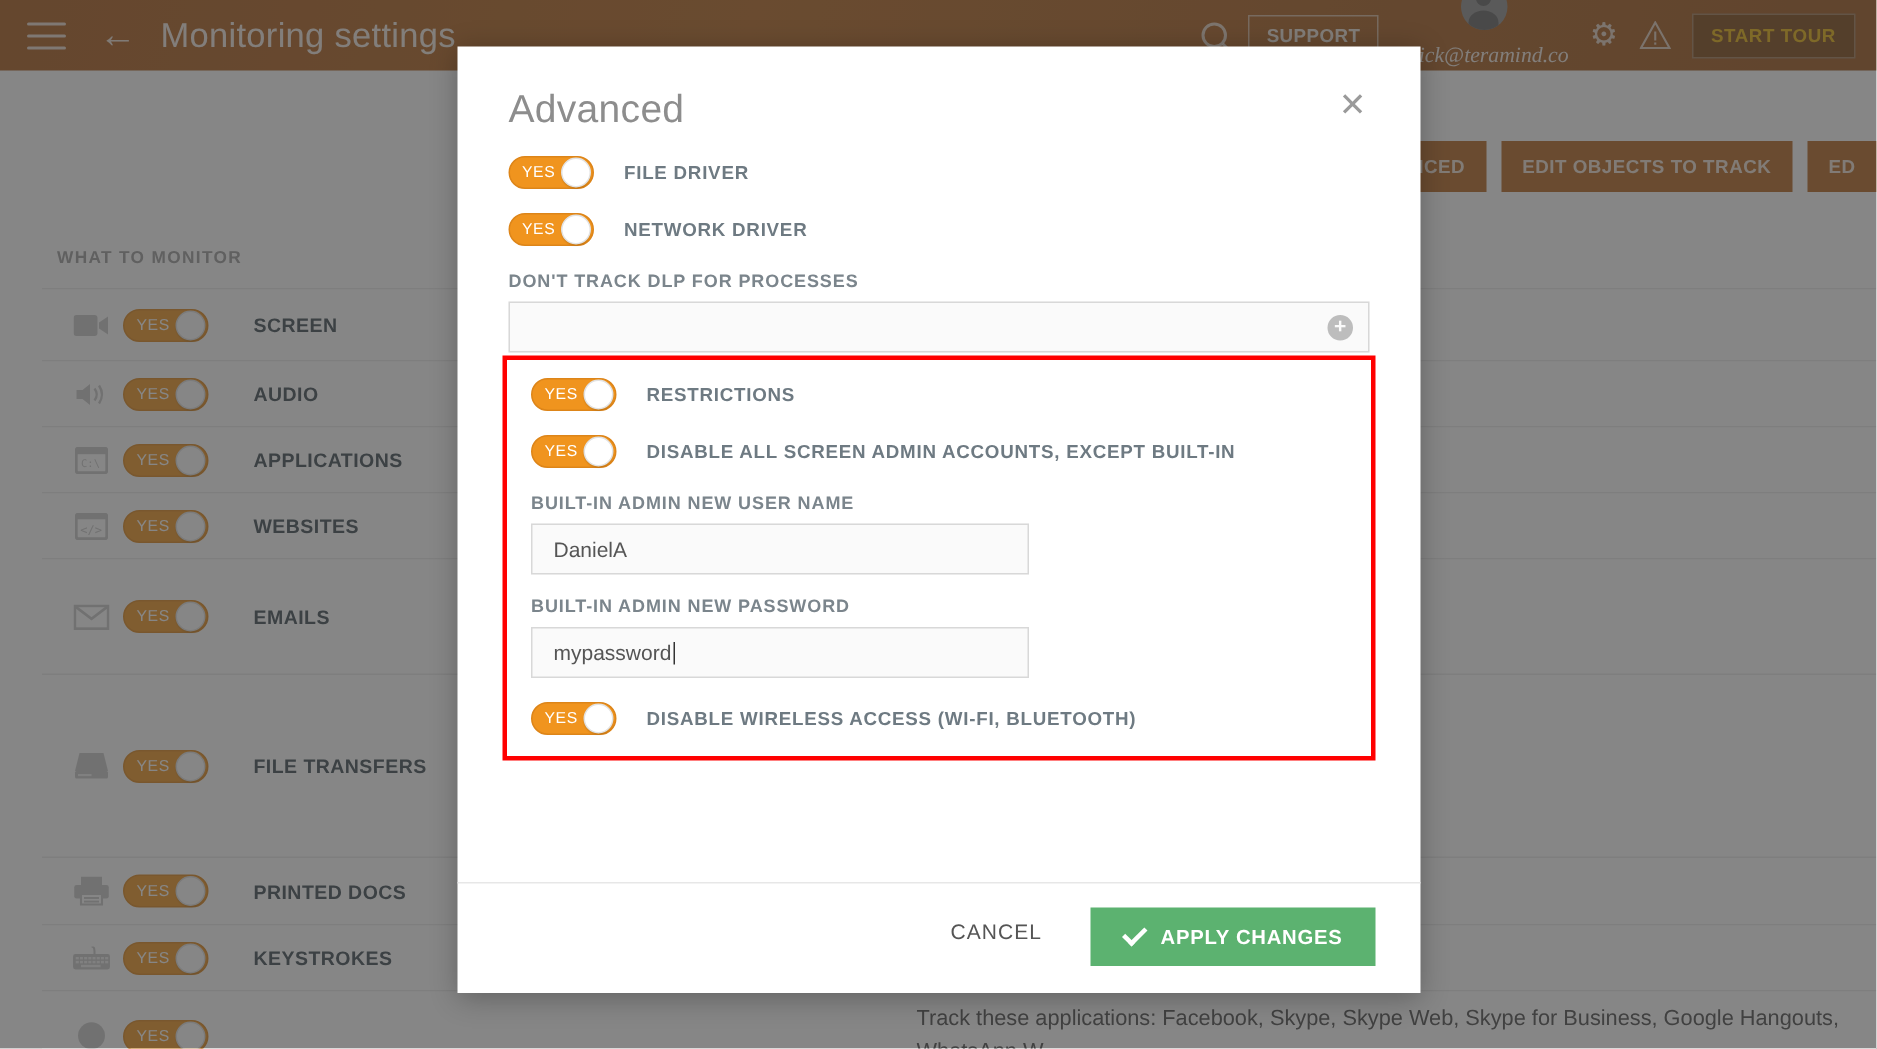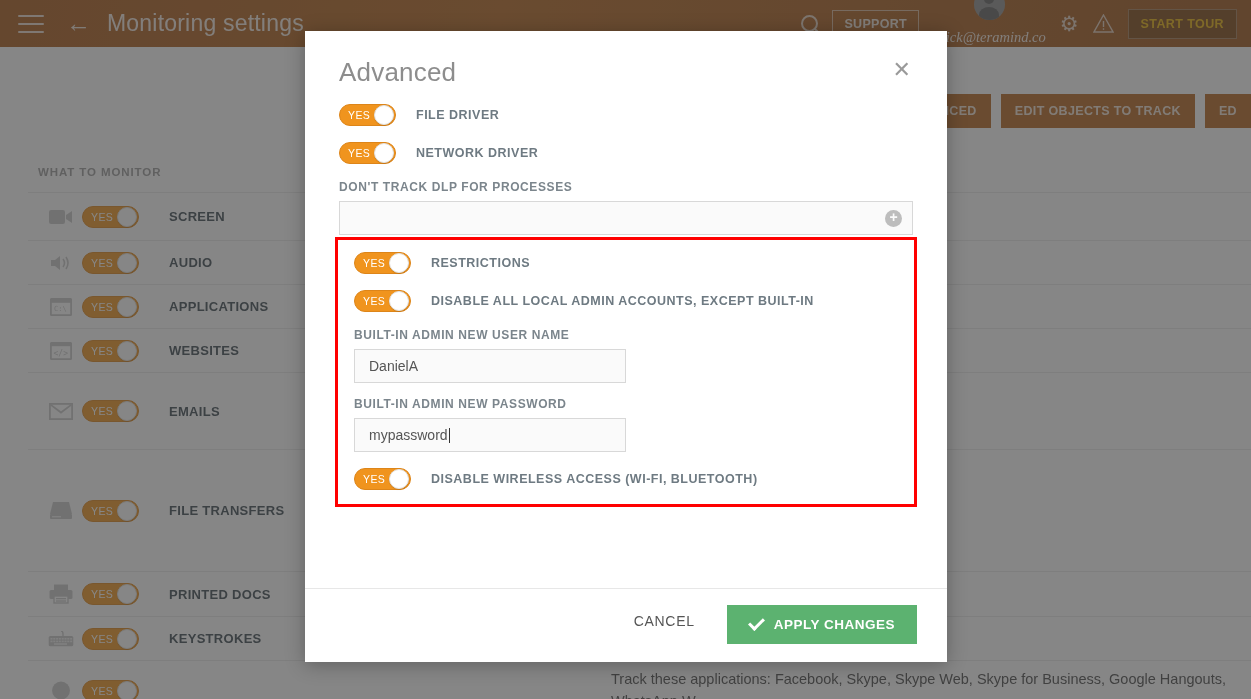--- a/index.html
+++ b/index.html
@@ -200,21 +200,21 @@
     letter-spacing: .6px; margin: 14px 0 7px 0;
   }
   .input-box {
     height: 34px; background: #fafafa;
     border: 1px solid #d8d8d8;
     display: flex; align-items: center;
     padding: 0 10px 0 14px;
     font-size: 14px; color: #555;
   }
   .input-box.wide { width: 100%; }
-  .input-box.narrow { width: 272px; }
+  .input-box.narrow { width: 332px; }
   .input-box .plus {
     margin-left: auto; width: 17px; height: 17px; border-radius: 50%;
     background: #bdbdbd; color: #fafafa; font-size: 14px; line-height: 15px;
     text-align: center; font-weight: 700;
   }
   .input-box .caret {
     display:inline-block; width: 1px; height: 15px; background:#333;
     margin-left: 1px;
   }
   .hl-box {
@@ -494,21 +494,21 @@
             <span class="knob"></span>
           </div>
           <div class="lbl">RESTRICTIONS</div>
         </div>
 
         <div class="row-toggle">
           <div class="toggle">
             <span class="yes">YES</span>
             <span class="knob"></span>
           </div>
-          <div class="lbl">DISABLE ALL LOCAL ADMIN ACCOUNTS, EXCEPT BUILT-IN</div>
+          <div class="lbl">DISABLE ALL SCREEN ADMIN ACCOUNTS, EXCEPT BUILT-IN</div>
         </div>
 
         <div class="field-label">BUILT-IN ADMIN NEW USER NAME</div>
         <div class="input-box narrow">
           <span>DanielA</span>
         </div>
 
         <div class="field-label">BUILT-IN ADMIN NEW PASSWORD</div>
         <div class="input-box narrow">
           <span>mypassword</span>

